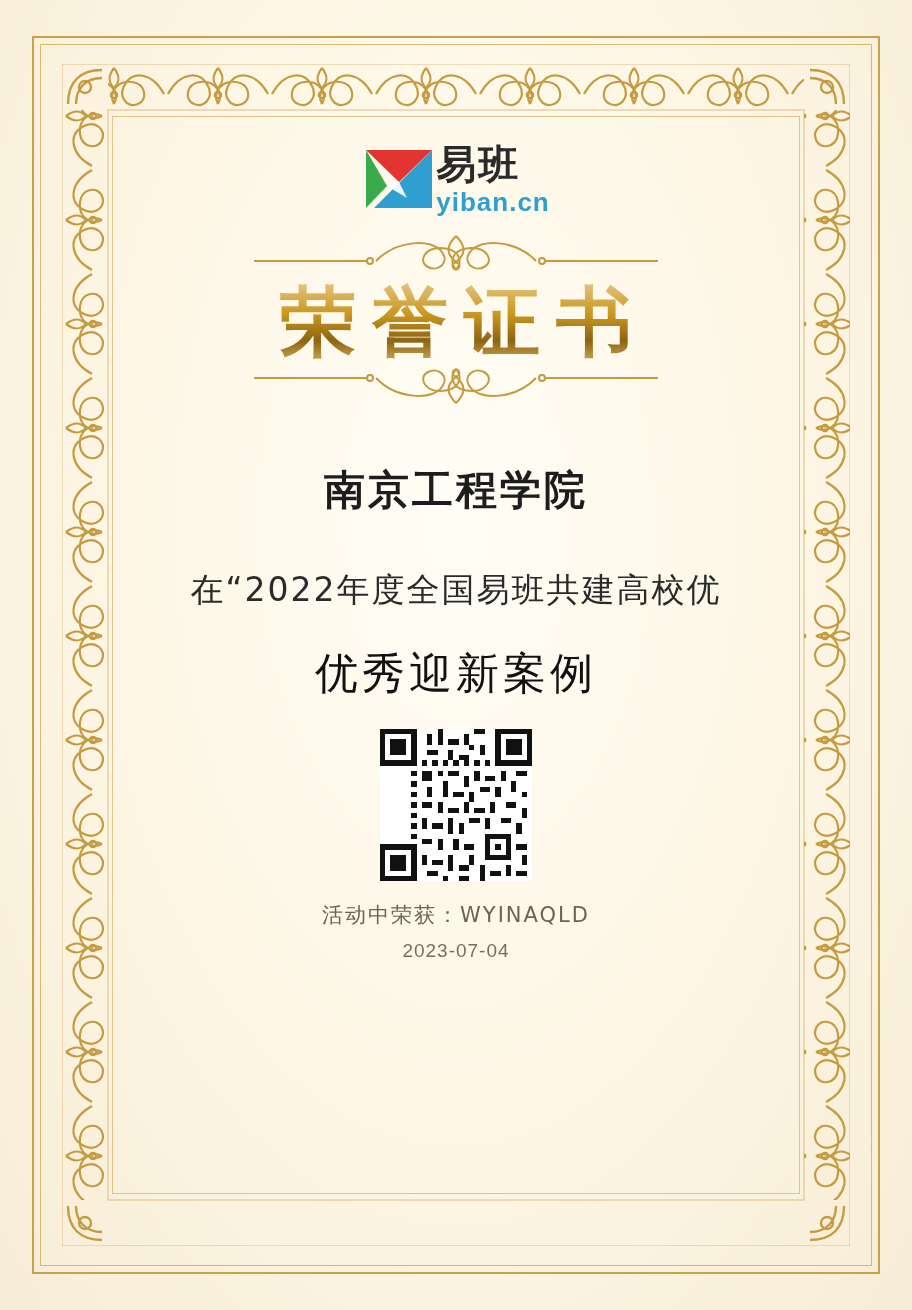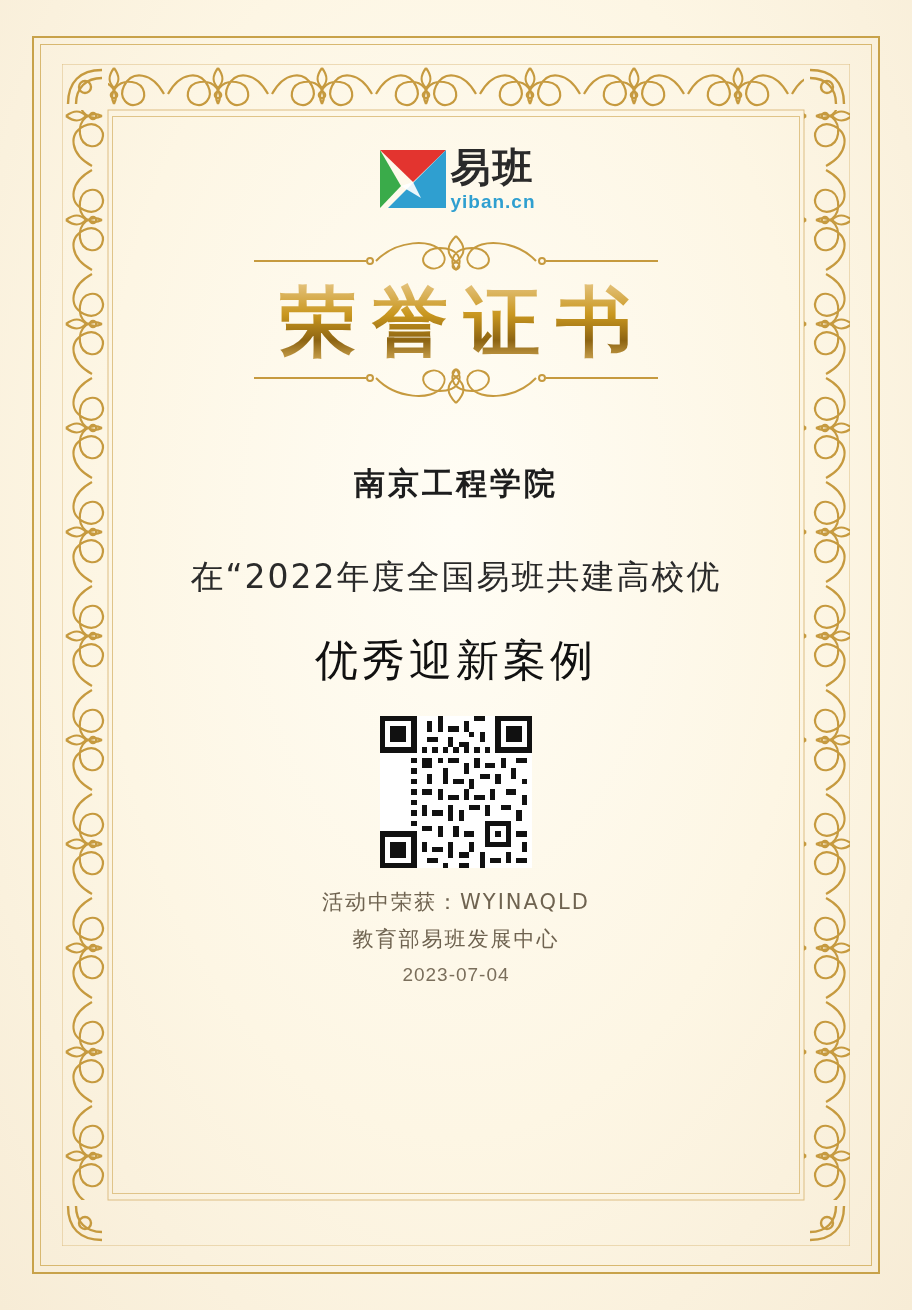--- a/index.html
+++ b/index.html
@@ -76,21 +76,21 @@
   .logo-text { display: flex; flex-direction: column; align-items: flex-start; line-height: 1; }
   .logo-cn {
     font-family: "DejaVu Sans", sans-serif;
     font-size: 40px;
     font-weight: bold;
     color: #2a2a2a;
     letter-spacing: 2px;
   }
   .logo-en {
     font-family: "Liberation Sans", sans-serif;
-    font-size: 19px;
+    font-size: 26px;
     font-weight: bold;
     color: #2f9fd0;
     letter-spacing: 1px;
     margin-top: 5px;
   }
 
   
   .flourish { width: 420px; height: 44px; margin: 14px 0 2px; }
   .flourish.below { margin: 0 0 10px; transform: scaleY(-1); }
 
@@ -105,21 +105,21 @@
     -webkit-background-clip: text;
     background-clip: text;
     color: transparent;
     line-height: 1.15;
     margin: 2px 0 0;
   }
 
   
   .recipient {
     font-family: "DejaVu Sans", sans-serif;
-    font-size: 31px;
+    font-size: 41px;
     font-weight: bold;
     color: #1d1d1d;
     letter-spacing: 3px;
     margin-top: 44px;
   }
 
   
   .body-text {
     margin-top: 44px;
     width: 100%;
@@ -388,18 +388,17 @@
           <rect x="24" y="26" width="1" height="2"></rect>
             <rect x="26" y="27" width="2" height="1"></rect>
           <rect x="26" y="22" width="2" height="1"></rect>
             <rect x="27" y="24" width="1" height="2"></rect>
         </g>
       </svg>
     </div>
 
     <div class="footer">
       <div class="footer-line">活动中荣获：WYINAQLD</div>
-      <div class="footer-line">教育部易班发展中心</div>
       <div class="footer-line date">2023-07-04</div>
     </div>
 
   </div>
 </div>
 
 </body></html>

